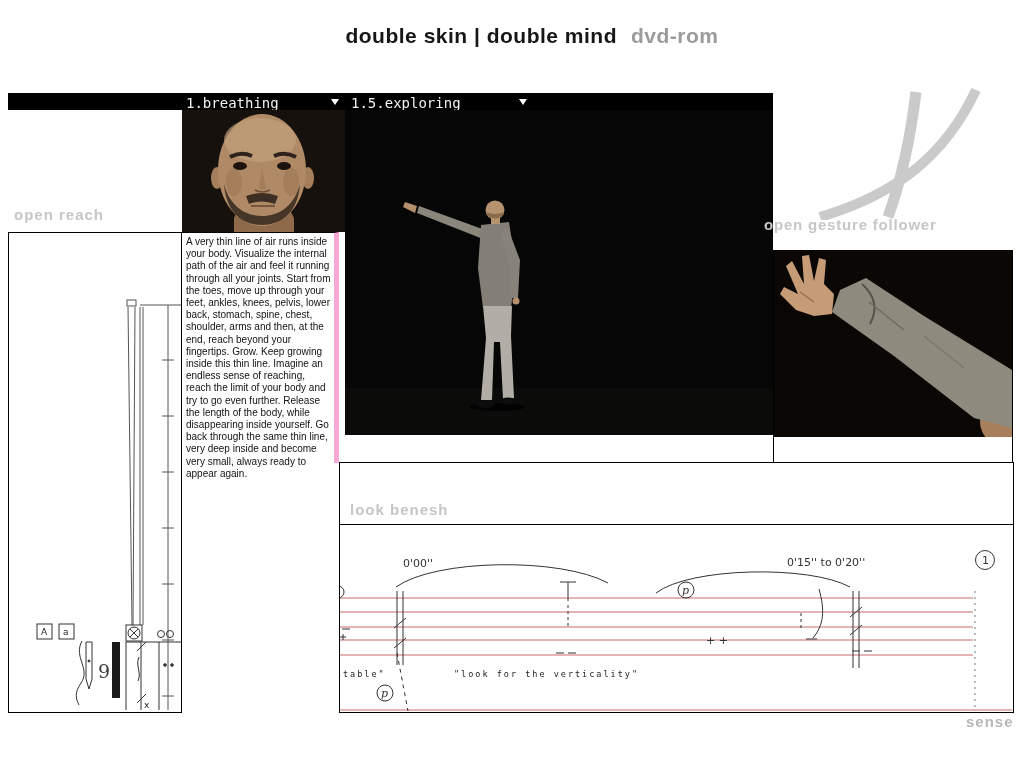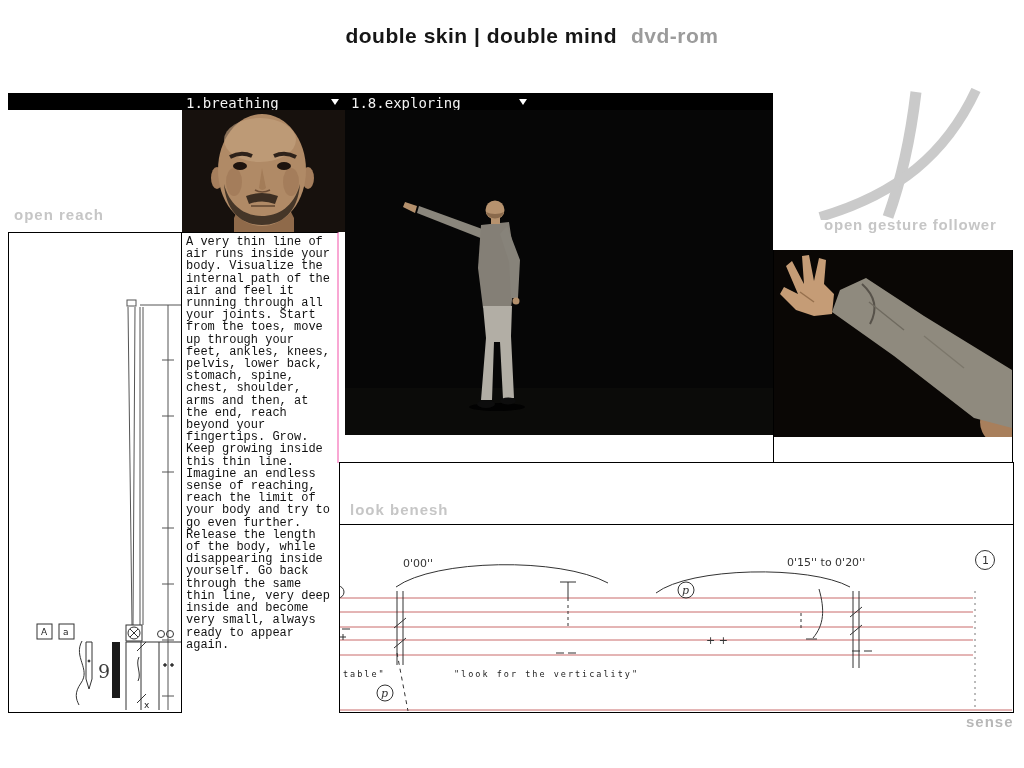--- a/index.html
+++ b/index.html
@@ -18,23 +18,23 @@
             border-right:4px solid transparent;border-top:6px solid #fff;}
   
   .open-label{position:absolute;font-size:15px;font-weight:bold;color:#c6c6c6;
               letter-spacing:1px;white-space:nowrap;}
   
   #laban-panel{position:absolute;left:8px;top:232px;width:174px;height:481px;
                border:1px solid #000;box-sizing:border-box;background:#fff;}
   #face-video{position:absolute;left:182px;top:110px;width:163px;height:122px;}
   #main-video{position:absolute;left:345px;top:110px;width:428px;height:325px;}
   #instructions-box{position:absolute;left:182px;top:232px;width:157px;height:231px;
-                    box-sizing:border-box;border-top:1px solid #000;border-right:2px solid #f9a8d4;
-                    padding:3px 2px 0 4px;font-family:Liberation Mono, monospace;
-                    font-size:12px;line-height:12.2px;color:#111;}
+                    box-sizing:border-box;border-top:1px solid #000;border-right:5px solid #f9a8d4;
+                    padding:3px 2px 0 4px;font-family:Liberation Sans, sans-serif;
+                    font-size:10px;line-height:12.2px;color:#111;}
   #arm-panel{position:absolute;left:773px;top:250px;width:240px;height:213px;
              box-sizing:border-box;border-left:1px solid #000;border-right:1px solid #000;
              border-bottom:1px solid #000;background:#fff;}
   #gesture-logo{position:absolute;left:790px;top:88px;}
   #gf-buttons{position:absolute;left:792px;top:466px;display:flex;gap:11px;
               font-size:11px;color:#9598ad;letter-spacing:.5px;}
   #gf-buttons span{cursor:pointer;}
   #benesh-outer{position:absolute;left:339px;top:462px;width:675px;height:251px;
                 box-sizing:border-box;border:1px solid #000;background:#fff;}
   #benesh-divider{position:absolute;left:339px;top:524px;width:675px;height:0;
@@ -52,21 +52,21 @@
 
 <div id="stage">
 
   <div id="title">
     <span class="main">double skin | double mind</span><span class="suffix">dvd-rom</span>
   </div>
 
   <div id="topbar">
     <span class="dd-label" style="left:178px">1.breathing</span>
     <span class="dd-arrow" style="left:323px"></span>
-    <span class="dd-label" style="left:343px">1.8.exploring</span>
+    <span class="dd-label" style="left:343px">1.5.exploring</span>
     <span class="dd-arrow" style="left:511px"></span>
   </div>
 
   <div id="face-video">
     <svg width="163" height="122" viewBox="0 0 163 122">
       <rect x="0" y="0" width="163" height="122" fill="#17110d"></rect>
       <path d="M52,108 L58,94 L105,94 L112,108 L112,122 L52,122 Z" fill="#8f6a4a"></path>
       <ellipse cx="35" cy="68" rx="6" ry="11" fill="#a57e5c"></ellipse>
       <ellipse cx="126" cy="68" rx="6" ry="11" fill="#a57e5c"></ellipse>
       <ellipse cx="80" cy="60" rx="44" ry="56" fill="#b08a66"></ellipse>
@@ -162,21 +162,21 @@
   <div id="instructions-box">
     <span>A very thin line of air runs inside your body. Visualize the internal path of the air and feel it running through all your joints. Start from the toes, move up through your feet, ankles, knees, pelvis, lower back, stomach, spine, chest, shoulder, arms and then, at the end, reach beyond your fingertips. Grow. Keep growing inside this thin line. Imagine an endless sense of reaching, reach the limit of your body and try to go even further. Release the length of the body, while disappearing inside yourself. Go back through the same thin line, very deep inside and become very small, always ready to appear again.</span>
   </div>
 
   <div id="gesture-logo">
     <svg width="224" height="132" viewBox="0 0 224 132">
       <path d="M126,4 C121,46 112,90 98,129" stroke="#cacaca" stroke-width="11" fill="none"></path>
       <path d="M186,2 C156,66 108,106 30,129" stroke="#cacaca" stroke-width="10" fill="none"></path>
     </svg>
   </div>
-  <div class="open-label" style="left:824px;top:216px;letter-spacing:.8px">open gesture follower</div>
+  <div class="open-label" style="left:764px;top:216px;letter-spacing:.8px">open gesture follower</div>
 
   <div id="arm-panel">
     <svg width="238" height="187" viewBox="0 0 238 187">
       <rect x="0" y="0" width="238" height="187" fill="#0a0705"></rect>
       <ellipse cx="236" cy="172" rx="30" ry="26" fill="#a87f5c"></ellipse>
       <path d="M66,40 L92,28 L150,66 L238,120 L238,178 L200,168 L120,106 L58,62 Z" fill="#8f8a7e"></path>
       <path d="M88,34 Q108,52 96,74" stroke="#57524a" stroke-width="2" fill="none"></path>
       <line x1="95" y1="52" x2="130" y2="80" stroke="#6f6a5f" stroke-width="1.5"></line>
       <line x1="150" y1="86" x2="190" y2="118" stroke="#7c776b" stroke-width="1.5"></line>
       <path d="M58,64 L40,66 L22,60 L6,44 L10,37 L24,44 L12,16 L18,11 L30,34 L28,6 L35,5 L40,31 L45,8 L52,10 L50,34 L60,44 Z" fill="#c59c76"></path>

